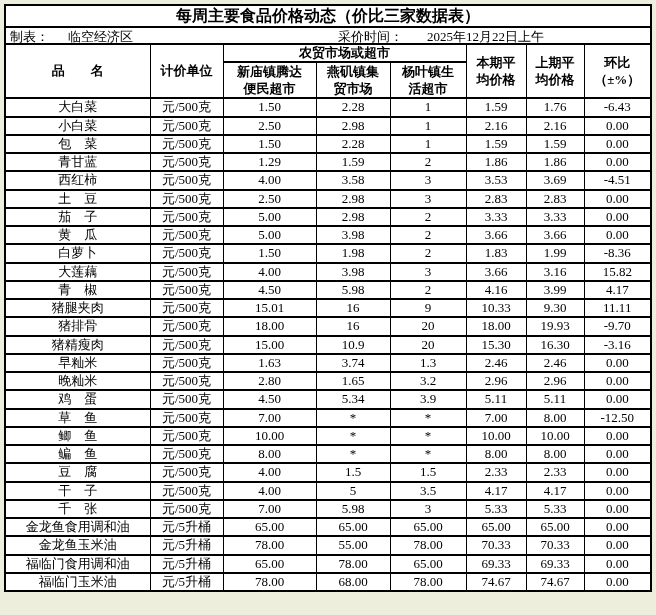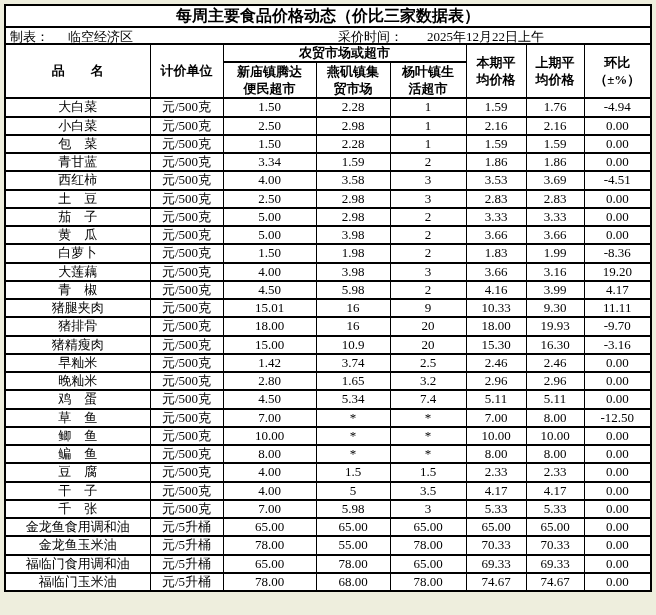--- a/index.html
+++ b/index.html
@@ -130,21 +130,21 @@
     </tbody>
     <tbody id="data-rows">
         <tr class="data-row">
     <td>大白菜</td>
     <td>元/500克</td>
     <td>1.50</td>
     <td>2.28</td>
     <td>1</td>
     <td>1.59</td>
     <td>1.76</td>
-    <td>-4.94</td>
+    <td>-6.43</td>
   </tr>
         <tr class="data-row">
     <td>小白菜</td>
     <td>元/500克</td>
     <td>2.50</td>
     <td>2.98</td>
     <td>1</td>
     <td>2.16</td>
     <td>2.16</td>
     <td>0.00</td>
@@ -155,21 +155,21 @@
     <td>1.50</td>
     <td>2.28</td>
     <td>1</td>
     <td>1.59</td>
     <td>1.59</td>
     <td>0.00</td>
   </tr>
         <tr class="data-row">
     <td>青甘蓝</td>
     <td>元/500克</td>
-    <td>3.34</td>
+    <td>1.29</td>
     <td>1.59</td>
     <td>2</td>
     <td>1.86</td>
     <td>1.86</td>
     <td>0.00</td>
   </tr>
         <tr class="data-row">
     <td>西红柿</td>
     <td>元/500克</td>
     <td>4.00</td>
@@ -220,21 +220,21 @@
     <td>-8.36</td>
   </tr>
         <tr class="data-row">
     <td>大莲藕</td>
     <td>元/500克</td>
     <td>4.00</td>
     <td>3.98</td>
     <td>3</td>
     <td>3.66</td>
     <td>3.16</td>
-    <td>19.20</td>
+    <td>15.82</td>
   </tr>
         <tr class="data-row">
     <td>青　椒</td>
     <td>元/500克</td>
     <td>4.50</td>
     <td>5.98</td>
     <td>2</td>
     <td>4.16</td>
     <td>3.99</td>
     <td>4.17</td>
@@ -265,43 +265,43 @@
     <td>15.00</td>
     <td>10.9</td>
     <td>20</td>
     <td>15.30</td>
     <td>16.30</td>
     <td>-3.16</td>
   </tr>
         <tr class="data-row">
     <td>早籼米</td>
     <td>元/500克</td>
-    <td>1.42</td>
+    <td>1.63</td>
     <td>3.74</td>
-    <td>2.5</td>
+    <td>1.3</td>
     <td>2.46</td>
     <td>2.46</td>
     <td>0.00</td>
   </tr>
         <tr class="data-row">
     <td>晚籼米</td>
     <td>元/500克</td>
     <td>2.80</td>
     <td>1.65</td>
     <td>3.2</td>
     <td>2.96</td>
     <td>2.96</td>
     <td>0.00</td>
   </tr>
         <tr class="data-row">
     <td>鸡　蛋</td>
     <td>元/500克</td>
     <td>4.50</td>
     <td>5.34</td>
-    <td>7.4</td>
+    <td>3.9</td>
     <td>5.11</td>
     <td>5.11</td>
     <td>0.00</td>
   </tr>
         <tr class="data-row">
     <td>草　鱼</td>
     <td>元/500克</td>
     <td>7.00</td>
     <td>*</td>
     <td>*</td>

